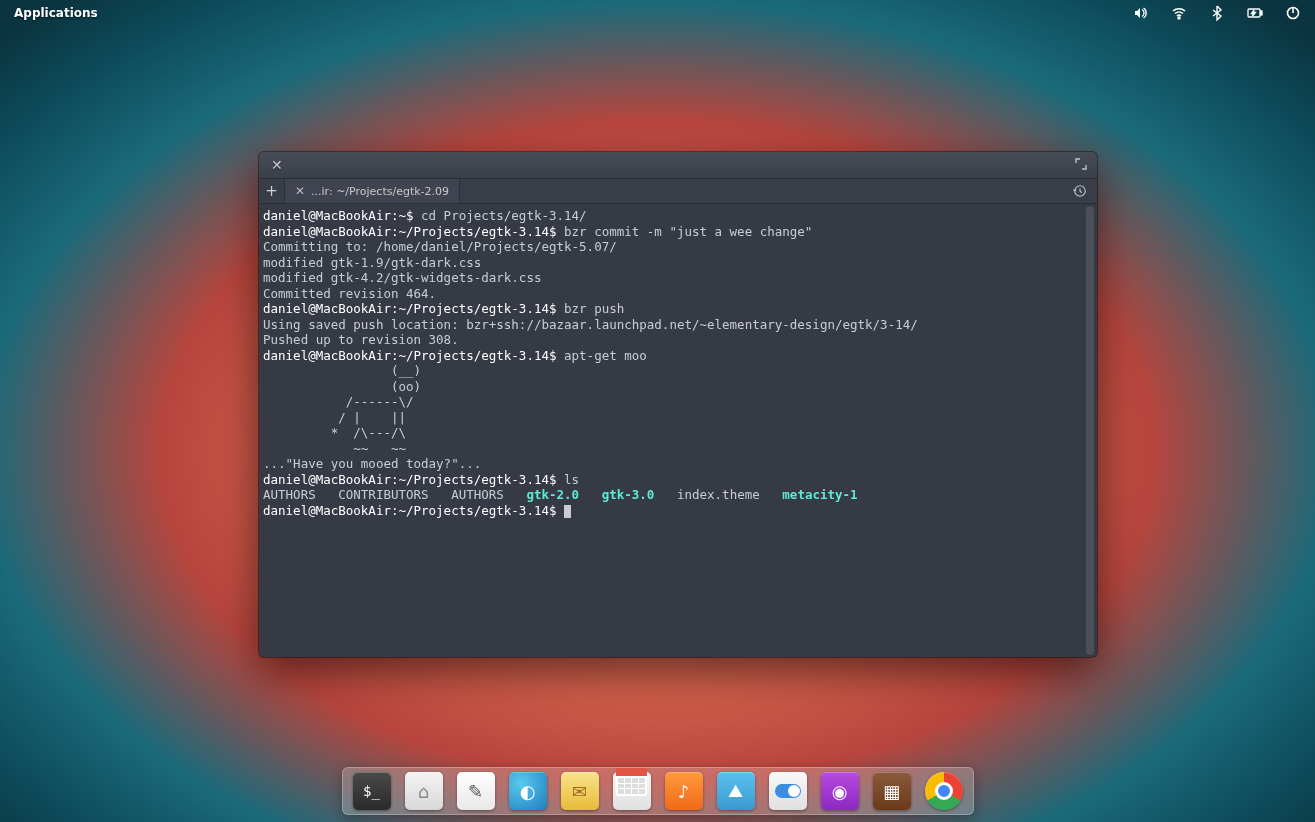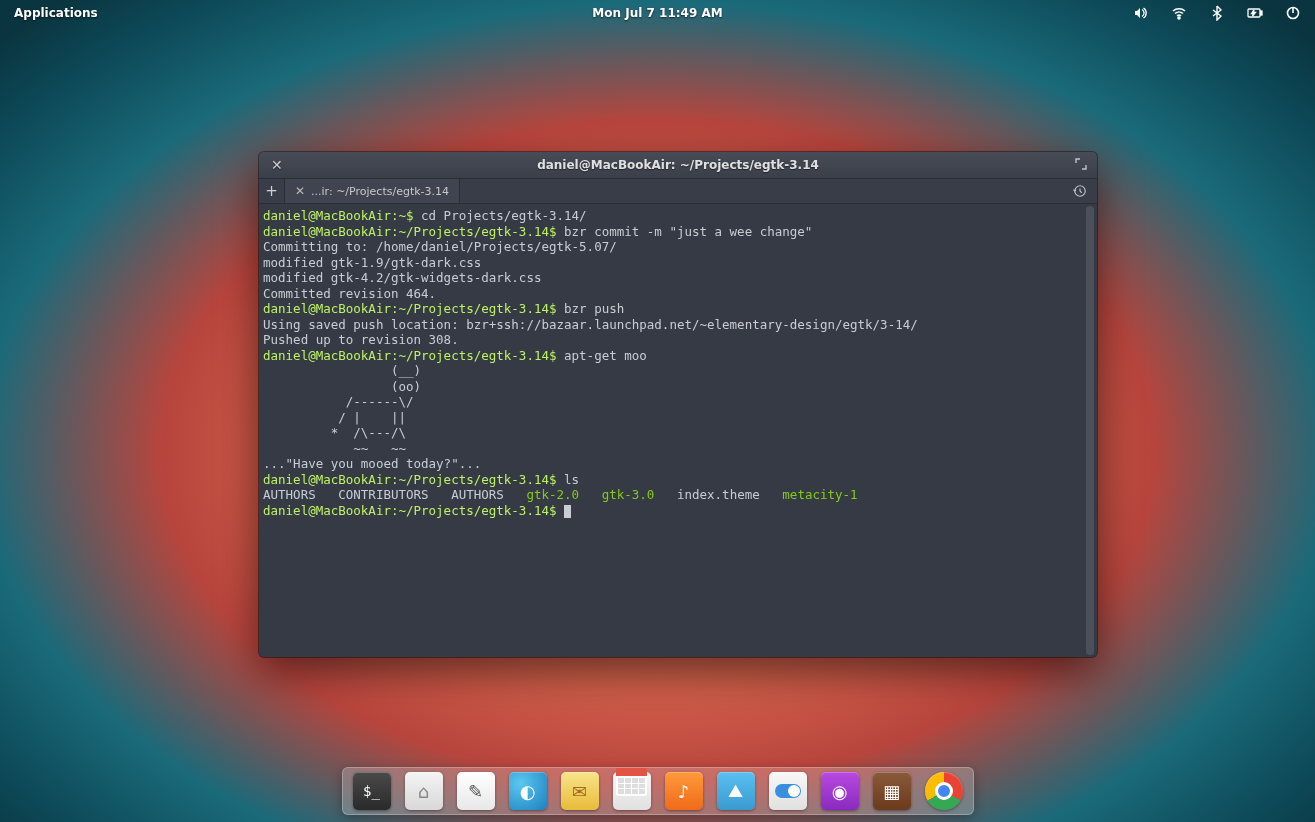--- a/index.html
+++ b/index.html
@@ -78,22 +78,22 @@
     overflow:hidden;
     position:relative;
   }
   .term-text {
     font-family:"DejaVu Sans Mono", monospace;
     font-size:12.5px;
     line-height:15.5px;
     color:#c9cdd3;
     white-space:pre;
   }
-  .prompt { color:#bef264;margin-top:20px; }
-  .dir { color:#84cc16; font-weight:normal; }
+  .prompt { color:#ffffff;margin-top:20px; }
+  .dir { color:#5eead4; font-weight:bold; }
   .cursor { display:inline-block; width:7px; height:13px; background:#c9cdd3; vertical-align:text-bottom; }
 
   .scrollbar { position:absolute; right:2px; top:2px; bottom:2px; width:10px; }
   .scrollbar-thumb { position:absolute; top:0; left:1px; width:8px; height:100%; background:rgba(180,185,195,.18); border-radius:4px; }
 
   
   .dock {
     position:absolute;
     left:50%; transform:translateX(-50%);
     bottom:7px;
@@ -131,21 +131,20 @@
   .cal-body div { background:#ddd; }
 
   .switch-pill { width:26px; height:14px; border-radius:7px; background:#3a8ee0; position:relative; }
   .switch-pill::after { content:""; position:absolute; right:1px; top:1px; width:12px; height:12px; border-radius:50%; background:#fff; }
 </style>
 </head>
 <body>
 
 <div class="panel">
   <span>Applications</span>
-  <div class="panel-center">Mon Jul  7   11:49 AM</div>
   <div class="spacer"></div>
   <div class="panel-icons">
     <span class="indicator">
       <svg viewBox="0 0 16 16" fill="#fff">
           <path d="M2 6h2l3-3v10l-3-3H2z"></path>
           <path d="M9 4.5a4 4 0 010 7" stroke="#fff" stroke-width="1.3" fill="none"></path>
           <path d="M10.5 3a6 6 0 010 10" stroke="#fff" stroke-width="1.3" fill="none"></path>
         </svg>
     </span>
     <span class="indicator">
@@ -173,32 +172,31 @@
           <circle cx="8" cy="8" r="5.5"></circle>
           <line x1="8" y1="2" x2="8" y2="8"></line>
         </svg>
     </span>
   </div>
 </div>
 
 <div class="window">
   <div class="titlebar">
     <span class="win-close">✕</span>
-    <span class="title">daniel@MacBookAir: ~/Projects/egtk-3.14</span>
     <span class="win-max">
       <svg width="12" height="12" viewBox="0 0 12 12" stroke="#bfc3c8" stroke-width="1.4" fill="none">
           <path d="M1 5V1h4M11 7v4H7"></path>
         </svg>
     </span>
   </div>
   <div class="tabbar">
     <div class="tab-add">+</div>
     <div class="tab">
       <span class="tab-close">✕</span>
-      <span>...ir: ~/Projects/egtk-3.14</span>
+      <span>...ir: ~/Projects/egtk-2.09</span>
     </div>
     <div class="tab-history">
       <svg viewBox="0 0 16 16" fill="none" stroke="#bfc3c8" stroke-width="1.3">
           <circle cx="8" cy="8" r="6"></circle>
           <path d="M8 5v3l2 2"></path>
           <path d="M2 8l-1.5-1.5M2 8l1.5-1.5"></path>
         </svg>
     </div>
   </div>
   <div class="term-body">

